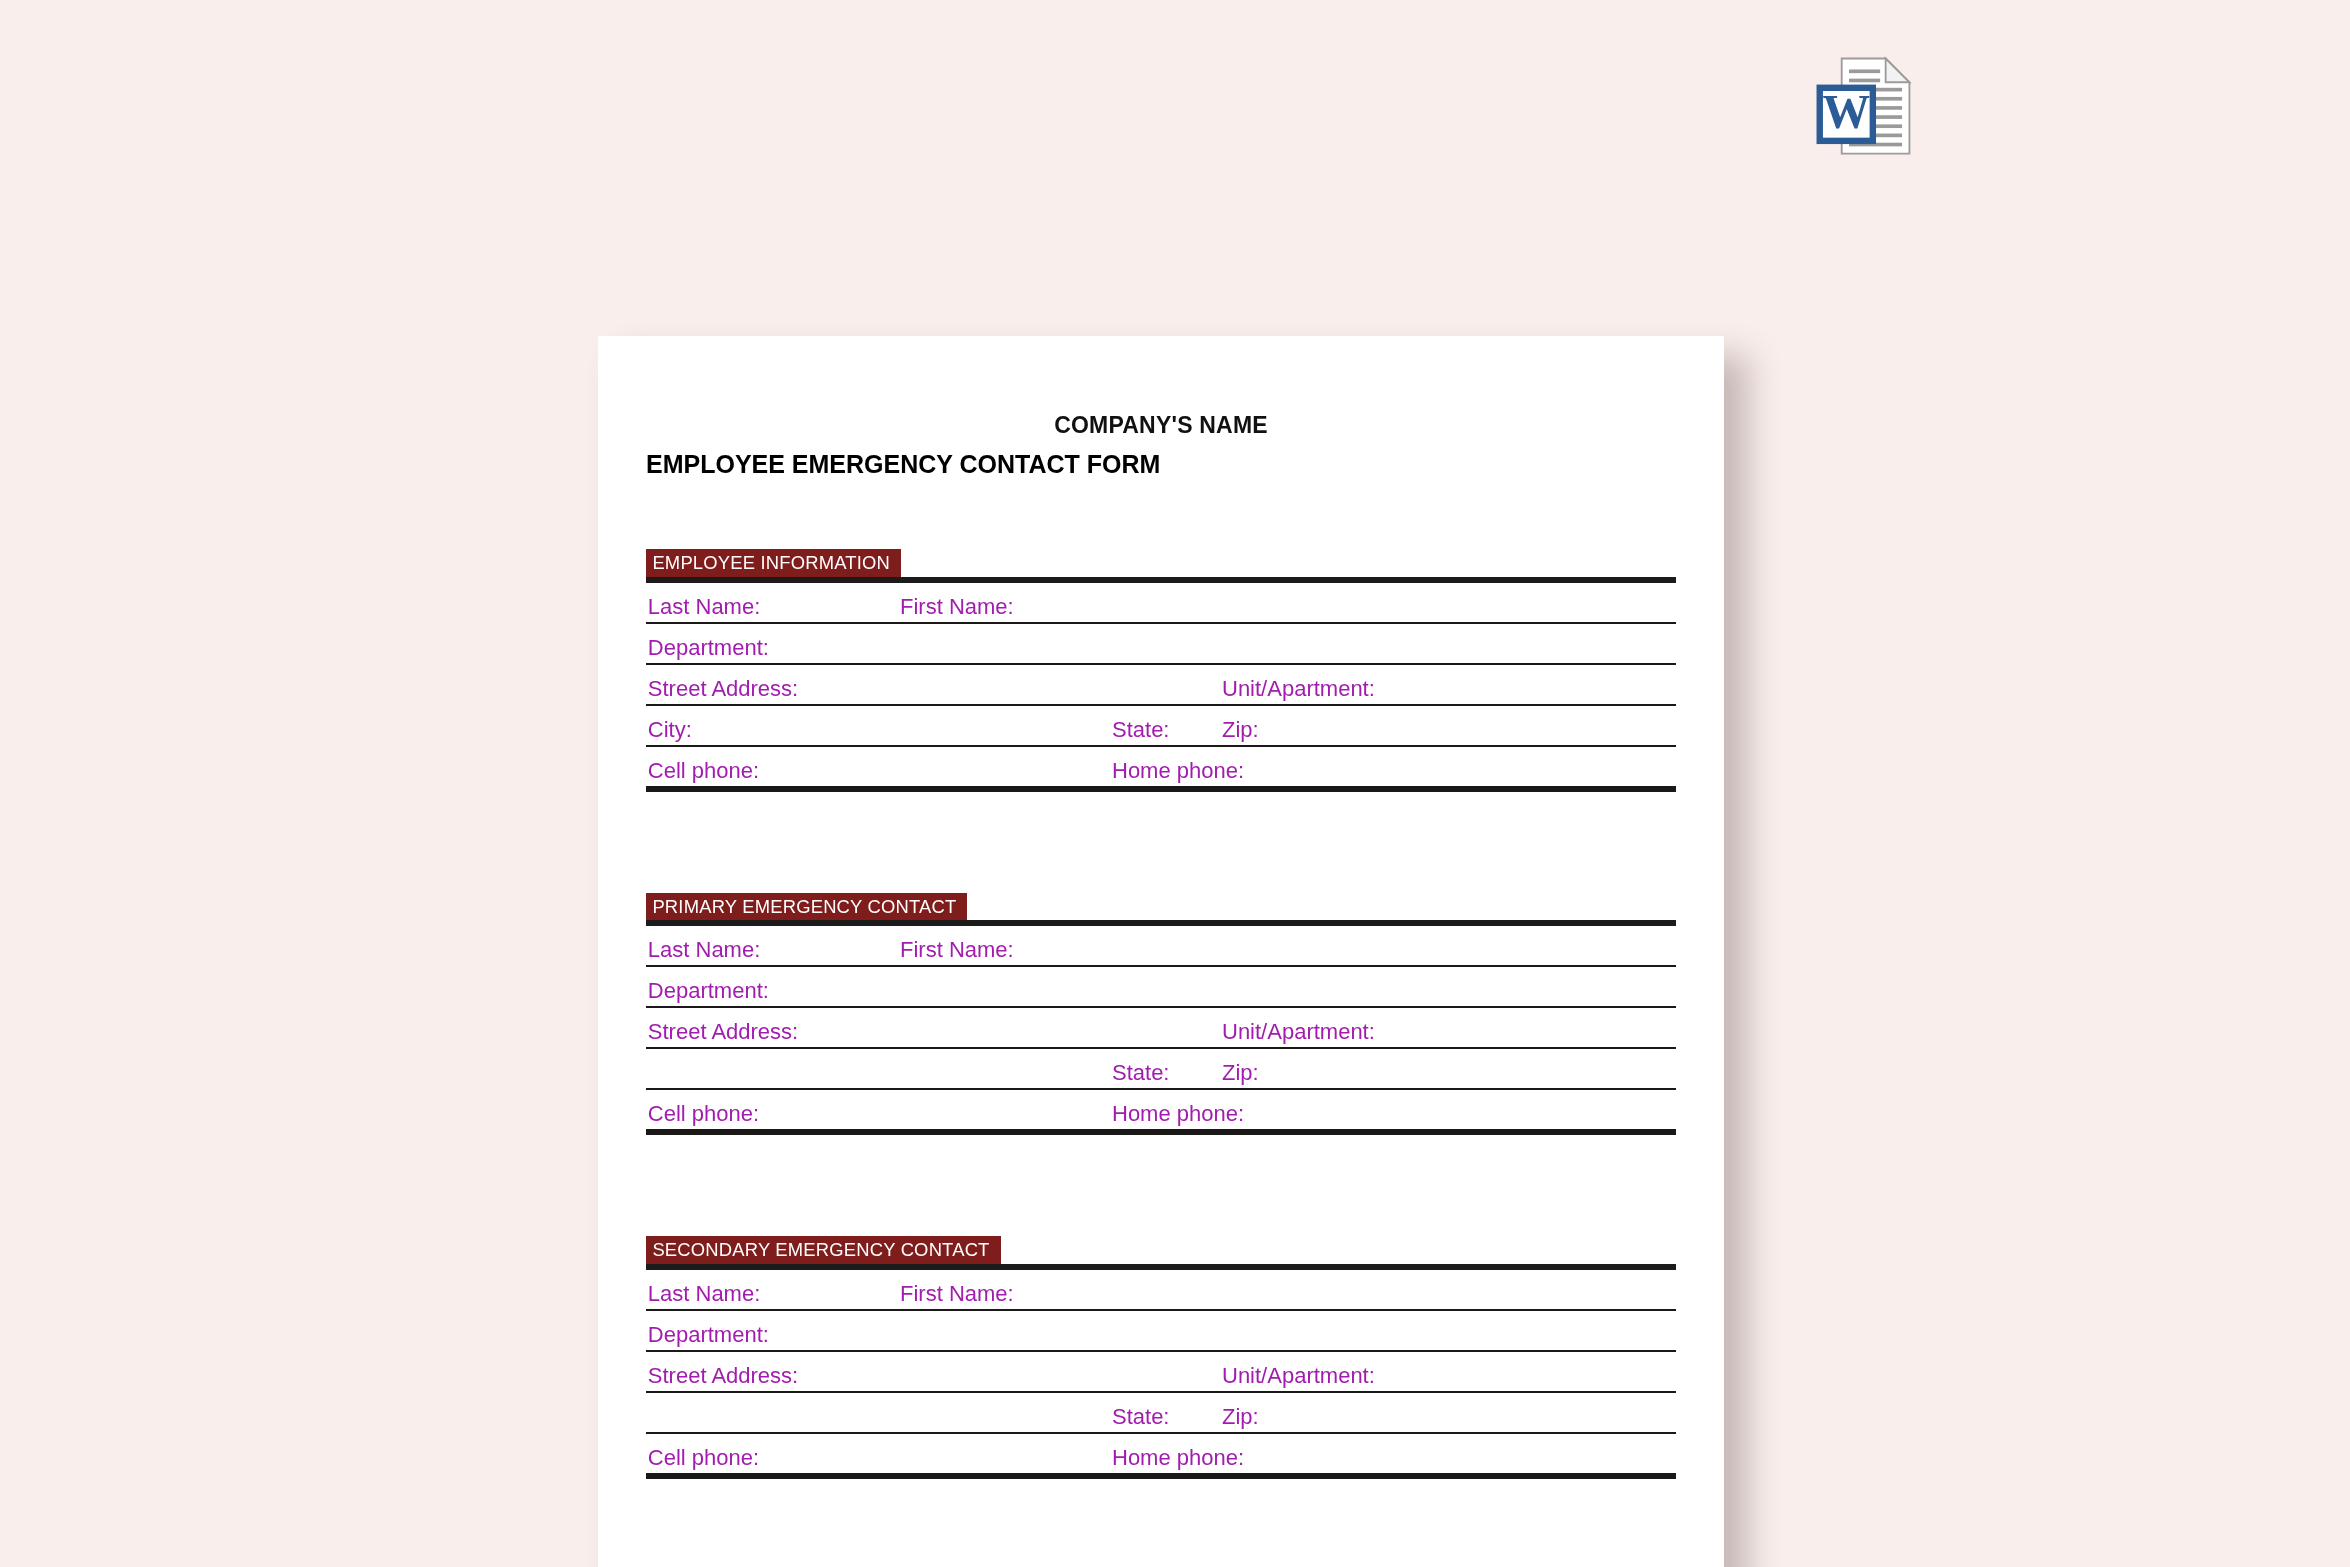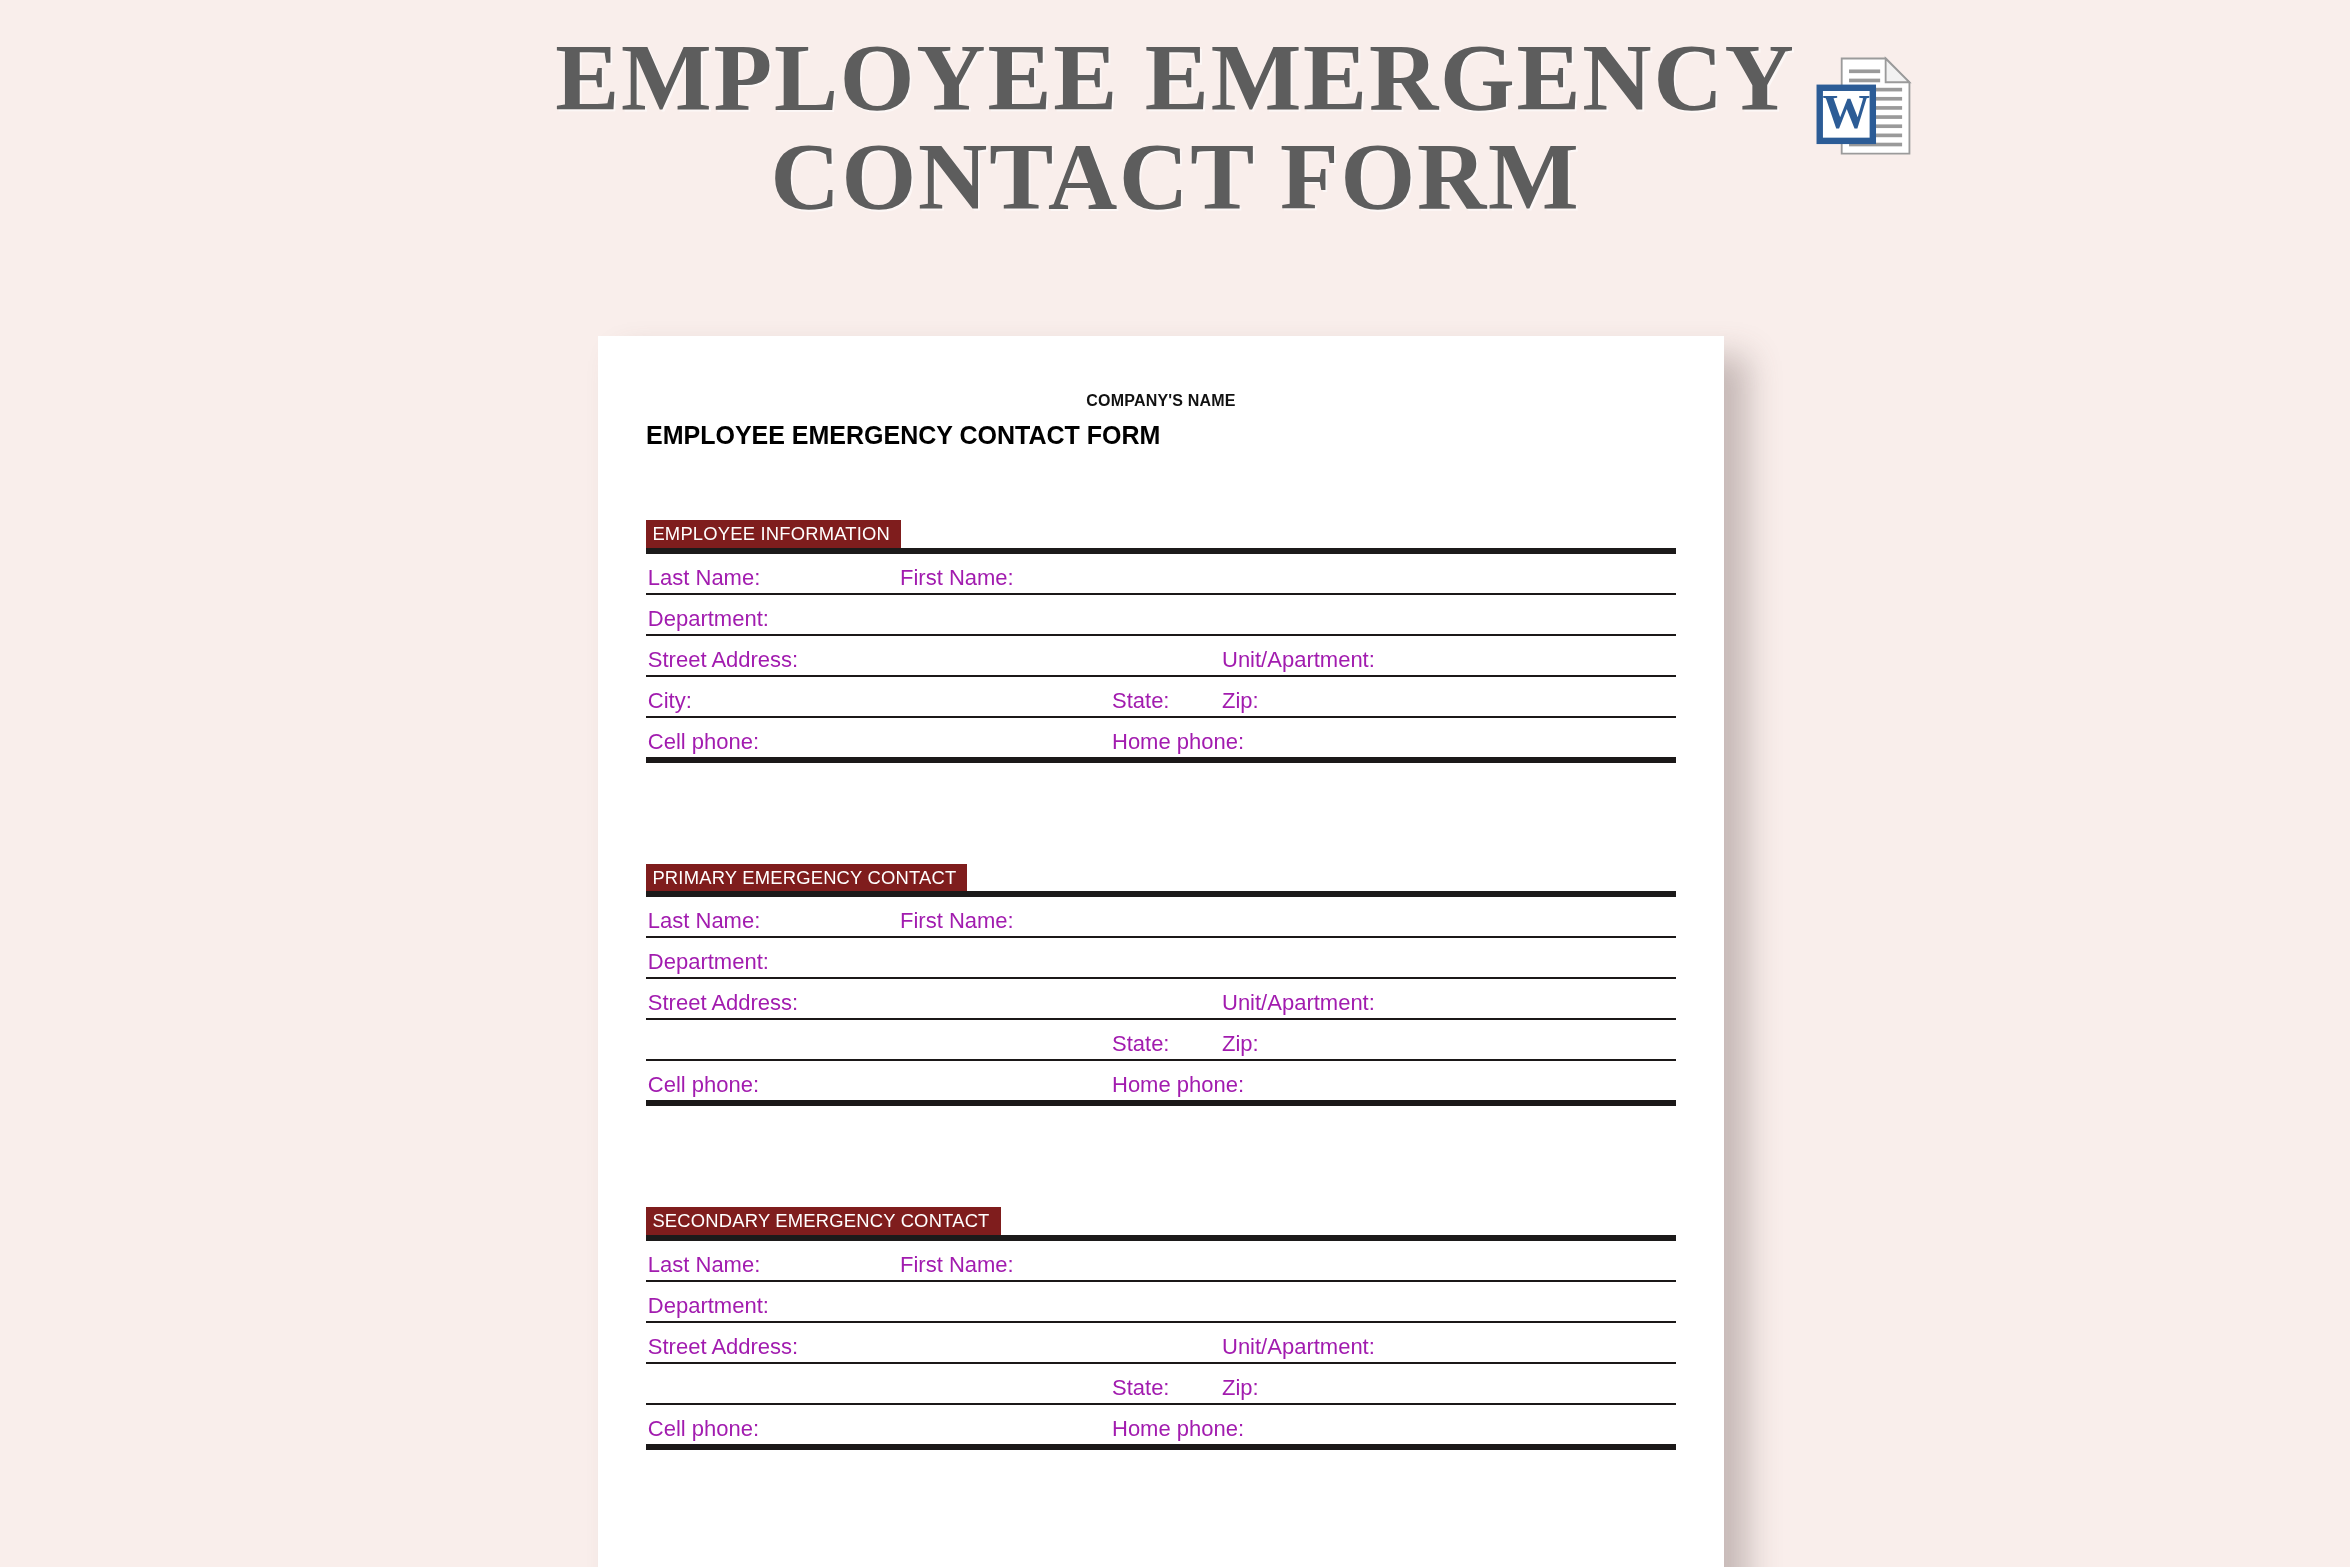--- a/index.html
+++ b/index.html
@@ -80,25 +80,25 @@
   .doc-inner {
     position: absolute;
     left: 48px;
     top: 0;
     width: 1030px;
   }
 
   
   .doc-company {
     text-align: center;
-    font-size: 16px;
+    font-size: 23px;
     font-weight: bold;
     color: #111;
     letter-spacing: 0.2px;
-    margin-top: 56px;
+    margin-top: 76px;
   }
   .doc-title {
     text-align: left;
     font-size: 25px;
     font-weight: bold;
     color: #000;
     letter-spacing: 0px;
     margin-top: 11px;
   }
 
@@ -147,24 +147,20 @@
   }
   .c1 { left: 1.8px; }
   .c2 { left: 254px; }
   .c3 { left: 425px; margin-left: 41px; }
   .c4 { left: 576px; }
 </style>
 </head>
 <body>
 
 <div class="promo">
-  <div class="promo-title-wrap">
-    <div class="promo-title">EMPLOYEE EMERGENCY</div>
-    <div class="promo-title">CONTACT FORM</div>
-  </div>
 
   <div class="word-icon">
     <svg viewBox="0 0 112 118" width="103" height="108" xmlns="http://www.w3.org/2000/svg">
       <g>
         <path d="M30 6 L78 6 L104 32 L104 110 L30 110 Z" fill="#ffffff" stroke="#9b9b9b" stroke-width="2"></path>
         <path d="M78 6 L104 32 L78 32 Z" fill="#f2f2f2" stroke="#9b9b9b" stroke-width="2"></path>
         <g fill="#9a9a9a">
           <rect x="38" y="18" width="34" height="4"></rect>
           <rect x="38" y="28" width="34" height="4"></rect>
           <rect x="38" y="38" width="58" height="4"></rect>

